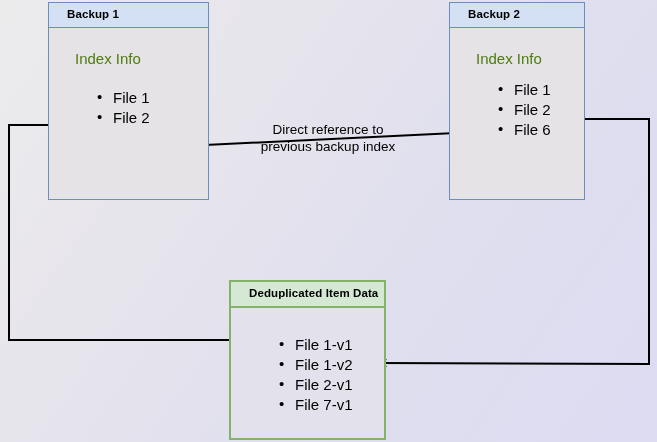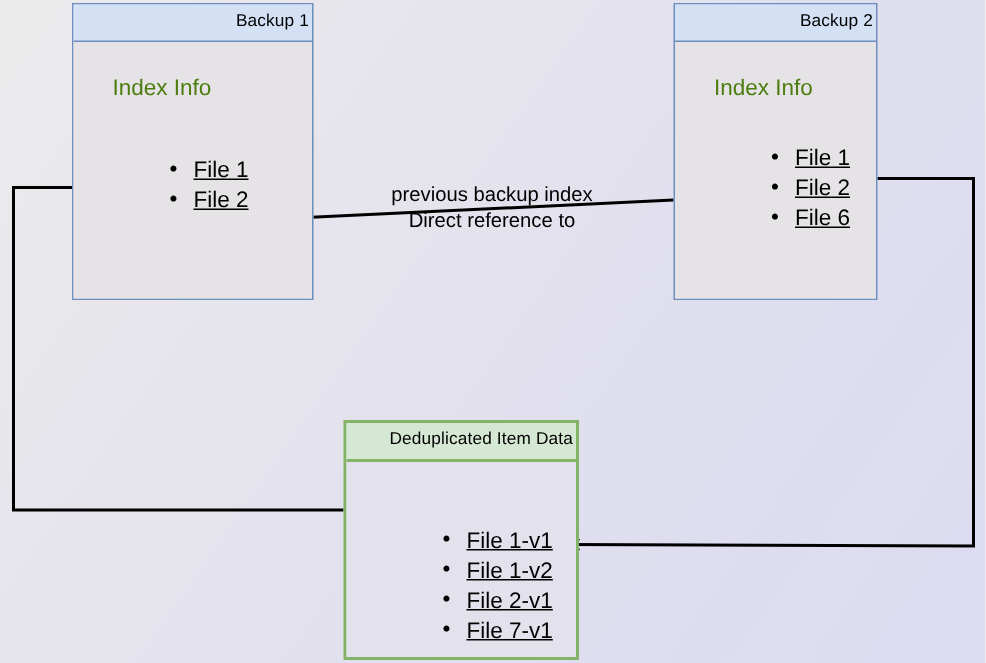--- a/index.html
+++ b/index.html
@@ -30,23 +30,23 @@
 
   
   .node {
     position: absolute;
     box-sizing: border-box;
     display: flex;
     flex-direction: column;
   }
   .node .hdr {
     box-sizing: border-box;
-    text-align: right;
+    text-align: left;
     font-size: 11.5px;
-    font-weight: normal;
+    font-weight: bold;
     color: #000000;
     line-height: 1;
     padding: 6px 2px 6px 18px;
     letter-spacing: 0.1px;
   }
   .node .body {
     box-sizing: border-box;
     flex: 1 1 auto;
     position: relative;
     background: #e5e3e5;
@@ -80,24 +80,23 @@
     position: absolute;
     left: 26px;
     top: 22px;
     font-size: 15px;
     color: #4d7c0f;
     white-space: nowrap;
   }
 
   ul.filelist {
     position: absolute;
-    margin: 16px;
+    margin: 0;
     padding: 0 0 0 18px;
     list-style: none;
-    text-decoration: underline;
   }
   ul.filelist li {
     font-size: 15px;
     color: #000;
     line-height: 20px;
     white-space: nowrap;
     position: relative;
     padding-left: 16px;
   }
   ul.filelist li::before {
@@ -181,17 +180,17 @@
       <ul class="filelist" id="dedup-files">
         <li>File 1-v1</li>
         <li>File 1-v2</li>
         <li>File 2-v1</li>
         <li>File 7-v1</li>
       </ul>
     </div>
   </div>
 
   <div id="edge-caption">
+    <div>Direct reference to</div>
     <div>previous backup index</div>
-    <div>Direct reference to</div>
   </div>
 
 </div>
 
 </body></html>

